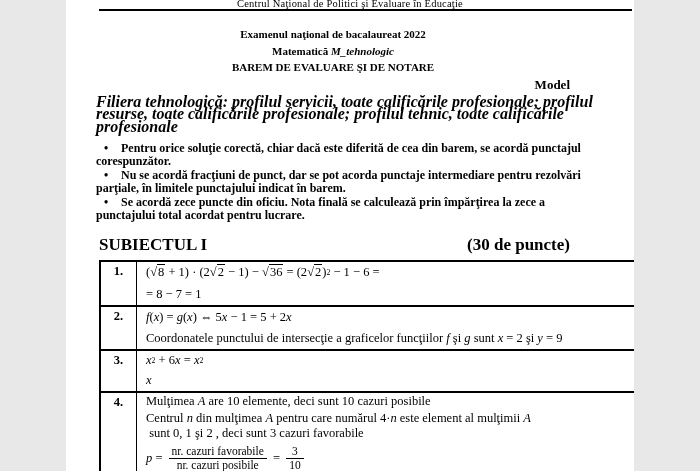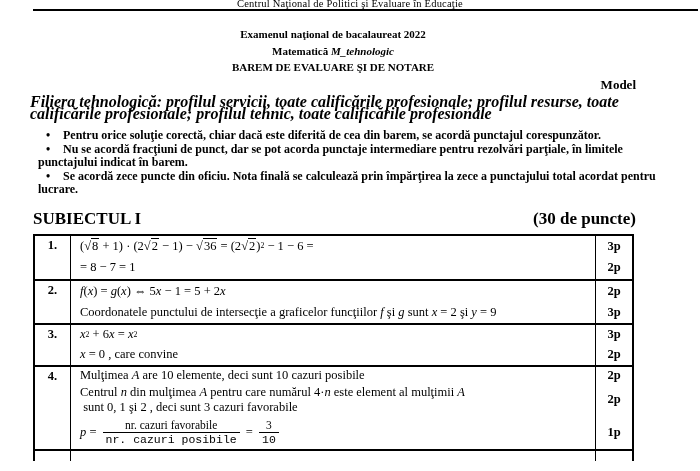--- a/index.html
+++ b/index.html
@@ -1,19 +1,19 @@
 <!DOCTYPE html>
 <html><head>
 <meta charset="utf-8">
 <style>
   * { margin:0; padding:0; box-sizing:border-box; }
   html,body { background:#e8e8e8; }
   .page {
     position:relative;
-    width:700px; height:471px;
+    width:568px; height:471px;
     background:#ffffff;
     color:#000;
     font-family:"Liberation Serif","DejaVu Serif",serif;
     overflow:hidden;
     margin:0 auto;
   }
   .doc-header {
     margin-top:-2px;
     text-align:center;
     font-size:10.5px;
@@ -39,21 +39,21 @@
     font-weight:bold;
     font-size:13px;
   }
   .filiera {
     margin:3px 26px 0 30px;
     font-weight:bold;
     font-style:italic;
     font-size:16px;
     line-height:12.8px;
   }
-  .bullets { margin-top:8px;padding-left:8px; }
+  .bullets { margin-top:8px; }
   .bullet {
     margin-left:30px;
     margin-right:28px;
     text-indent:8px;
     font-weight:bold;
     font-size:12px;
     line-height:13.5px;
   }
   .bullet .cont { text-indent:0; }
   .bullet .dot { display:inline-block; width:17px; text-indent:0; }
@@ -113,21 +113,21 @@
   .sqrt .bar { border-top:1.3px solid #000; padding:0 1px; }
   .frac {
     display:inline-block;
     text-align:center;
     vertical-align:middle;
     margin:2px 3px;
     line-height:13px;
     font-size:11.5px;
   }
   .frac .fnum { display:block; border-bottom:1.2px solid #000; padding:0 3px; }
-  .frac .fden { display:block; padding:0 3px;font-family:Liberation Mono, monospace; }
+  .frac .fden { display:block; padding:0 3px; }
 </style>
 </head>
 <body>
 
 <div class="page">
 
   <div class="doc-header">Centrul Naţional de Politici şi Evaluare în Educaţie</div>
 
   <hr class="header-rule">
 
@@ -230,21 +230,20 @@
               <span class="it">x</span>
               <span> = </span>
               <span class="it">x</span>
               <span class="sup">2</span>
             </div>
             <div class="tpoints">3p</div>
           </div>
           <div class="tline">
             <div class="tcontent">
               <span class="it">x</span>
-              <span> = 0 , care convine</span>
             </div>
             <div class="tpoints">2p</div>
           </div>
         </div>
       </div>
       <div class="trow">
         <div class="tnum">4.</div>
         <div class="tlines">
           <div class="tline">
             <div class="tcontent">

